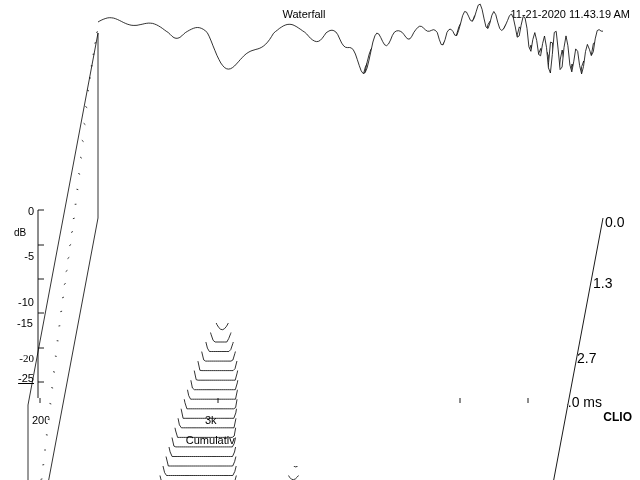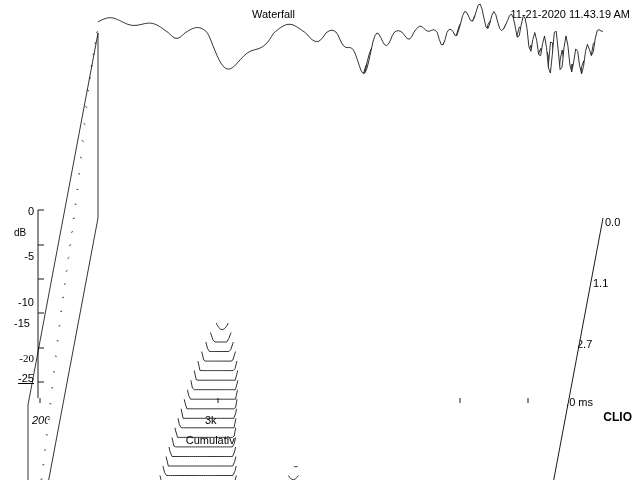--- a/index.html
+++ b/index.html
@@ -22,21 +22,21 @@
   }
   .lbl {
     position: absolute;
     font-size: 11px;
     line-height: 12px;
     white-space: nowrap;
     text-align: center;
   }
   #title {
     left: 0; top: 8px;
-    width: 547px;
+    width: 608px;
     text-align: center;
     font-size: 11px;
   }
   #timestamp {
     right: 10px; top: 8px;
     font-size: 11px;
   }
   #caption {
     left: 0; bottom: 34px;
     width: 640px;
@@ -54,52 +54,52 @@
   }
   .ytick {
     width: 26px;
     text-align: right;
     font-size: 11px;
   }
   .xtick {
     font-size: 11px;
   }
   .ztick {
-    font-size: 11px;
+    font-size: 14px;
   }
   svg {
     position: absolute;
     left: 0; top: 0;
   }
 </style>
 </head>
 <body>
 
 <div id="wrap">
 
   <div class="lbl" id="title">Waterfall</div>
   <div class="lbl" id="timestamp">11-21-2020 11.43.19 AM</div>
 
   <div class="lbl" id="ylabel">dB</div>
 
   <div class="lbl ytick" style="left:8px;  top:205px;">0</div>
   <div class="lbl ytick" style="left:8px;  top:250px;">-5</div>
   <div class="lbl ytick" style="left:8px;  top:296px;">-10</div>
-  <div class="lbl ytick" style="left:4px;  top:317px;">-15</div>
+  <div class="lbl ytick" style="left:12px;  top:317px;text-align:center;">-15</div>
   <div class="lbl ytick" style="left:8px;  top:352px;font-family:Liberation Serif, serif;">-20</div>
   <div class="lbl ytick" style="left:8px;  top:372px;text-decoration:underline;">-25</div>
 
-  <div class="lbl xtick" style="left:32px;  top:414px;font-style:italic;">200</div>
+  <div class="lbl xtick" style="left:32px;  top:414px;">200</div>
   <div class="lbl xtick" style="left:205px; top:414px;">3k</div>
   <div class="lbl xtick" style="left:447px; top:414px;">10k</div>
   <div class="lbl xtick" style="left:515px; top:414px;">20kHz</div>
 
   <div class="lbl ztick" style="left:605px; top:216px;">0.0</div>
-  <div class="lbl ztick" style="left:593px; top:277px;">1.1</div>
-  <div class="lbl ztick" style="left:577px; top:338px;">2.7</div>
+  <div class="lbl ztick" style="left:593px; top:277px;">1.3</div>
+  <div class="lbl ztick" style="left:577px; top:352px;">2.7</div>
   <div class="lbl ztick" style="left:560px; top:396px;">4.0 ms</div>
 
   <div class="lbl" id="caption">Cumulative Spectral Decay   Rise 0.580ms   Unsmoothed</div>
   <div class="lbl" id="clio">CLIO</div>
 
   <svg id="plot" width="640" height="480" viewBox="0 0 640 480">
       <g>
         <path d="M28.0,576.6L29.9,576.0L31.9,575.5L33.8,575.1L35.8,574.7L37.7,574.4L39.7,574.0L41.6,573.7L43.6,573.3L45.5,572.9L47.5,572.4L49.4,571.8L51.4,571.1L53.3,570.2L55.3,569.4L57.2,568.4L59.2,567.5L61.1,566.6L63.1,565.7L65.0,565.0L67.0,564.5L68.9,564.2L70.9,564.2L72.8,564.5L74.8,565.0L76.7,565.9L78.7,567.1L80.6,568.5L82.6,570.1L84.5,571.8L86.5,573.7L88.4,575.5L90.4,577.3L92.3,578.9L94.3,580.3L96.2,581.5L98.2,582.5L100.1,583.2L102.1,583.6L104.0,583.8L106.0,583.8L107.9,583.7L109.9,583.5L111.8,583.4L113.8,583.5L115.7,583.9L117.7,584.7L119.6,585.9L121.6,587.7L123.5,590.0L125.5,590.0L127.4,590.0L129.4,590.0L131.3,590.0L133.3,590.0L135.2,590.0L137.2,590.0L139.1,590.0L141.1,590.0L143.0,590.0L145.0,590.0L146.9,590.0L148.9,590.0L150.8,590.0L152.8,590.0L154.7,590.0L156.7,590.0L158.6,590.0L160.6,590.0L162.5,590.0L164.5,590.0L166.4,590.0L168.4,590.0L170.3,590.0L172.3,590.0L174.2,590.0L176.2,590.0L178.1,590.0L180.1,590.0L182.0,590.0L184.0,590.0L185.9,590.0L187.9,590.0L189.8,590.0L191.8,590.0L193.7,590.0L195.7,590.0L197.6,590.0L199.6,590.0L201.5,590.0L203.5,590.0L205.4,590.0L207.4,590.0L209.3,590.0L211.3,590.0L213.2,590.0L215.2,590.0L217.1,590.0L219.1,590.0L221.0,590.0L223.0,590.0L224.9,590.0L226.9,590.0L228.8,590.0L230.8,590.0L232.7,590.0L234.7,590.0L236.6,590.0L238.6,590.0L240.5,590.0L242.5,590.0L244.4,590.0L246.4,590.0L248.3,590.0L250.3,590.0L252.2,590.0L254.2,590.0L256.1,590.0L258.1,590.0L260.0,590.0L262.0,590.0L263.9,590.0L265.9,590.0L267.8,590.0L269.8,590.0L271.7,590.0L273.7,590.0L275.6,590.0L277.6,590.0L279.5,590.0L281.5,590.0L283.4,590.0L285.4,590.0L287.3,590.0L289.3,590.0L291.2,590.0L293.2,588.9L295.1,573.6L297.1,558.4L299.0,544.1L301.0,530.9L302.9,518.9L304.9,508.0L306.8,497.8L308.8,488.3L310.7,479.3L312.7,471.3L314.6,464.7L316.6,459.9L318.5,457.3L320.5,457.2L322.4,459.4L324.4,463.6L326.3,469.1L328.3,475.3L330.2,481.3L332.2,486.6L334.1,490.6L336.1,493.1L338.0,494.2L340.0,494.2L341.9,493.2L343.9,491.4L345.8,488.5L347.8,484.3L349.7,478.6L351.7,471.6L353.6,463.9L355.6,456.2L357.5,449.2L359.5,450.4L361.4,452.4L363.4,453.6L365.3,453.5L367.3,452.5L369.2,451.0L371.2,450.2L373.1,450.1L375.1,450.4L377.0,449.9L379.0,447.5L380.9,443.0L382.9,437.3L384.8,432.1L386.8,428.9L388.7,427.8L390.7,427.8L392.6,427.0L394.6,424.0L396.5,418.6L398.5,412.7L400.4,409.0L402.4,409.0L404.3,412.2L406.3,415.8L408.2,417.2L410.2,415.2L412.1,411.4L414.1,408.3L416.0,407.9L418.0,410.6L419.9,416.3L421.9,423.7L423.8,429.6L425.8,432.3L427.7,432.5L429.7,432.8L431.6,437.1L433.6,447.0L435.5,460.0L437.5,471.0L439.4,476.8L441.4,479.0L443.3,482.7L445.3,490.8L447.2,502.0L449.2,512.3L451.1,520.3L453.1,527.8L455.0,536.5L457.0,544.8L458.9,549.5L460.9,550.7L462.8,553.0L464.8,560.5L466.7,571.5L468.7,579.3L470.6,579.3L472.6,574.9L474.5,574.0L476.5,579.9L478.4,588.2L480.4,590.0L482.3,589.6L484.3,587.5L486.2,590.0L488.2,590.0L490.1,590.0L492.1,590.0L494.0,590.0L496.0,590.0L497.9,590.0L499.9,590.0L501.8,590.0L503.8,590.0L505.7,590.0L507.7,590.0L509.6,590.0L511.6,590.0L513.5,590.0L515.5,590.0L517.4,590.0L519.4,590.0L521.3,590.0L523.3,590.0L525.2,590.0L527.2,590.0L529.1,590.0L531.1,590.0L533.0,590.0L533.0,590.0L28.0,590.0Z" fill="#ffffff" stroke="none"></path>
         <path d="M28.0,576.6L29.9,576.0L31.9,575.5L33.8,575.1L35.8,574.7L37.7,574.4L39.7,574.0L41.6,573.7L43.6,573.3L45.5,572.9L47.5,572.4L49.4,571.8L51.4,571.1L53.3,570.2L55.3,569.4L57.2,568.4L59.2,567.5L61.1,566.6L63.1,565.7L65.0,565.0L67.0,564.5L68.9,564.2L70.9,564.2L72.8,564.5L74.8,565.0L76.7,565.9L78.7,567.1L80.6,568.5L82.6,570.1L84.5,571.8L86.5,573.7L88.4,575.5L90.4,577.3L92.3,578.9L94.3,580.3L96.2,581.5L98.2,582.5L100.1,583.2L102.1,583.6L104.0,583.8L106.0,583.8L107.9,583.7L109.9,583.5L111.8,583.4L113.8,583.5L115.7,583.9L117.7,584.7L119.6,585.9L121.6,587.7L123.5,590.0L125.5,590.0L127.4,590.0L129.4,590.0L131.3,590.0L133.3,590.0L135.2,590.0L137.2,590.0L139.1,590.0L141.1,590.0L143.0,590.0L145.0,590.0L146.9,590.0L148.9,590.0L150.8,590.0L152.8,590.0L154.7,590.0L156.7,590.0L158.6,590.0L160.6,590.0L162.5,590.0L164.5,590.0L166.4,590.0L168.4,590.0L170.3,590.0L172.3,590.0L174.2,590.0L176.2,590.0L178.1,590.0L180.1,590.0L182.0,590.0L184.0,590.0L185.9,590.0L187.9,590.0L189.8,590.0L191.8,590.0L193.7,590.0L195.7,590.0L197.6,590.0L199.6,590.0L201.5,590.0L203.5,590.0L205.4,590.0L207.4,590.0L209.3,590.0L211.3,590.0L213.2,590.0L215.2,590.0L217.1,590.0L219.1,590.0L221.0,590.0L223.0,590.0L224.9,590.0L226.9,590.0L228.8,590.0L230.8,590.0L232.7,590.0L234.7,590.0L236.6,590.0L238.6,590.0L240.5,590.0L242.5,590.0L244.4,590.0L246.4,590.0L248.3,590.0L250.3,590.0L252.2,590.0L254.2,590.0L256.1,590.0L258.1,590.0L260.0,590.0L262.0,590.0L263.9,590.0L265.9,590.0L267.8,590.0L269.8,590.0L271.7,590.0L273.7,590.0L275.6,590.0L277.6,590.0L279.5,590.0L281.5,590.0L283.4,590.0L285.4,590.0L287.3,590.0L289.3,590.0L291.2,590.0L293.2,588.9L295.1,573.6L297.1,558.4L299.0,544.1L301.0,530.9L302.9,518.9L304.9,508.0L306.8,497.8L308.8,488.3L310.7,479.3L312.7,471.3L314.6,464.7L316.6,459.9L318.5,457.3L320.5,457.2L322.4,459.4L324.4,463.6L326.3,469.1L328.3,475.3L330.2,481.3L332.2,486.6L334.1,490.6L336.1,493.1L338.0,494.2L340.0,494.2L341.9,493.2L343.9,491.4L345.8,488.5L347.8,484.3L349.7,478.6L351.7,471.6L353.6,463.9L355.6,456.2L357.5,449.2L359.5,450.4L361.4,452.4L363.4,453.6L365.3,453.5L367.3,452.5L369.2,451.0L371.2,450.2L373.1,450.1L375.1,450.4L377.0,449.9L379.0,447.5L380.9,443.0L382.9,437.3L384.8,432.1L386.8,428.9L388.7,427.8L390.7,427.8L392.6,427.0L394.6,424.0L396.5,418.6L398.5,412.7L400.4,409.0L402.4,409.0L404.3,412.2L406.3,415.8L408.2,417.2L410.2,415.2L412.1,411.4L414.1,408.3L416.0,407.9L418.0,410.6L419.9,416.3L421.9,423.7L423.8,429.6L425.8,432.3L427.7,432.5L429.7,432.8L431.6,437.1L433.6,447.0L435.5,460.0L437.5,471.0L439.4,476.8L441.4,479.0L443.3,482.7L445.3,490.8L447.2,502.0L449.2,512.3L451.1,520.3L453.1,527.8L455.0,536.5L457.0,544.8L458.9,549.5L460.9,550.7L462.8,553.0L464.8,560.5L466.7,571.5L468.7,579.3L470.6,579.3L472.6,574.9L474.5,574.0L476.5,579.9L478.4,588.2L480.4,590.0L482.3,589.6L484.3,587.5L486.2,590.0L488.2,590.0L490.1,590.0L492.1,590.0L494.0,590.0L496.0,590.0L497.9,590.0L499.9,590.0L501.8,590.0L503.8,590.0L505.7,590.0L507.7,590.0L509.6,590.0L511.6,590.0L513.5,590.0L515.5,590.0L517.4,590.0L519.4,590.0L521.3,590.0L523.3,590.0L525.2,590.0L527.2,590.0L529.1,590.0L531.1,590.0L533.0,590.0" fill="none" stroke="#000000" stroke-width="0.8"></path>
         <path d="M29.8,562.4L31.7,561.6L33.7,560.9L35.6,560.3L37.6,559.7L39.5,559.2L41.5,558.8L43.4,558.3L45.4,558.0L47.3,557.6L49.3,557.2L51.2,556.7L53.2,556.2L55.1,555.7L57.1,555.0L59.0,554.4L61.0,553.6L62.9,552.9L64.9,552.2L66.8,551.6L68.8,551.1L70.7,550.8L72.7,550.6L74.6,550.8L76.6,551.1L78.5,551.8L80.5,552.7L82.4,553.9L84.4,555.4L86.3,557.0L88.3,558.7L90.2,560.5L92.2,562.3L94.1,564.0L96.1,565.6L98.0,567.0L100.0,568.1L101.9,569.0L103.9,569.7L105.8,570.1L107.8,570.2L109.7,570.2L111.7,570.2L113.6,570.1L115.6,570.1L117.5,570.3L119.5,570.9L121.4,571.9L123.4,573.5L125.3,575.7L127.3,578.7L129.2,580.5L131.2,580.5L133.1,580.5L135.1,580.5L137.0,580.5L139.0,580.5L140.9,580.5L142.9,580.5L144.8,580.5L146.8,580.5L148.7,580.5L150.7,580.5L152.6,580.5L154.6,580.5L156.5,580.5L158.5,580.5L160.4,580.5L162.4,580.5L164.3,580.5L166.3,580.5L168.2,580.5L170.2,580.5L172.1,580.5L174.1,580.5L176.0,580.5L178.0,580.5L179.9,580.5L181.9,580.5L183.8,580.5L185.8,580.5L187.7,580.5L189.7,580.5L191.6,580.5L193.6,580.5L195.5,580.5L197.5,580.5L199.4,580.5L201.4,580.5L203.3,580.5L205.3,580.5L207.2,580.5L209.2,580.5L211.1,580.5L213.1,580.5L215.0,580.5L217.0,580.5L218.9,580.5L220.9,580.5L222.8,580.5L224.8,580.5L226.7,580.5L228.7,580.5L230.6,580.5L232.6,580.5L234.5,580.5L236.5,580.5L238.4,580.5L240.4,579.0L242.3,577.8L244.3,577.1L246.2,576.7L248.2,576.8L250.1,577.4L252.1,578.6L254.0,580.5L256.0,580.5L257.9,580.5L259.9,580.5L261.8,580.5L263.8,580.5L265.7,580.5L267.7,580.5L269.6,580.5L271.6,580.5L273.5,580.5L275.5,580.5L277.4,580.5L279.4,580.5L281.3,580.5L283.3,580.5L285.2,580.5L287.2,580.5L289.1,580.5L291.1,580.5L293.0,580.5L295.0,578.1L296.9,562.9L298.9,547.2L300.8,531.9L302.8,517.8L304.7,505.1L306.7,494.0L308.6,484.3L310.6,475.7L312.5,467.9L314.5,461.0L316.4,455.0L318.4,450.3L320.3,447.3L322.3,446.4L324.2,447.7L326.2,451.1L328.1,456.2L330.1,462.4L332.0,469.0L334.0,475.1L335.9,480.0L337.9,483.2L339.8,484.6L341.8,484.2L343.7,482.4L345.7,479.6L347.6,476.1L349.6,471.9L351.5,466.6L353.5,460.1L355.4,452.7L357.4,444.9L359.3,437.5L361.3,438.1L363.2,440.1L365.2,442.0L367.1,443.1L369.1,442.9L371.0,441.4L373.0,439.4L374.9,438.1L376.9,437.8L378.8,438.0L380.8,437.5L382.7,435.1L384.7,430.5L386.6,424.4L388.6,418.8L390.5,415.1L392.5,414.0L394.4,414.3L396.4,413.9L398.3,411.3L400.3,406.0L402.2,400.0L404.2,396.1L406.1,396.1L408.1,399.6L410.0,404.0L412.0,406.2L413.9,404.9L415.9,401.3L417.8,398.3L419.8,397.9L421.7,401.6L423.7,409.2L425.6,417.3L427.6,424.0L429.5,427.6L431.5,428.3L433.4,428.5L435.4,432.2L437.3,441.8L439.3,455.1L441.2,466.8L443.2,473.0L445.1,475.0L447.1,478.0L449.0,485.7L451.0,496.7L452.9,506.9L454.9,514.3L456.8,521.0L458.8,529.2L460.7,537.7L462.7,542.7L464.6,543.5L466.6,544.4L468.5,550.7L470.5,561.4L472.4,569.6L474.4,570.0L476.3,565.2L478.3,563.2L480.2,568.3L482.2,576.6L484.1,580.5L486.0,578.7L488.0,575.9L489.9,578.6L491.9,580.5L493.8,580.5L495.8,580.5L497.7,580.5L499.7,580.5L501.6,580.5L503.6,580.5L505.5,580.5L507.5,580.5L509.4,580.5L511.4,580.5L513.3,580.5L515.3,580.5L517.2,580.5L519.2,580.5L521.1,580.5L523.1,580.5L525.0,580.5L527.0,580.5L528.9,580.5L530.9,580.5L532.8,580.5L534.8,580.5L534.8,580.5L29.8,580.5Z" fill="#ffffff" stroke="none"></path>

